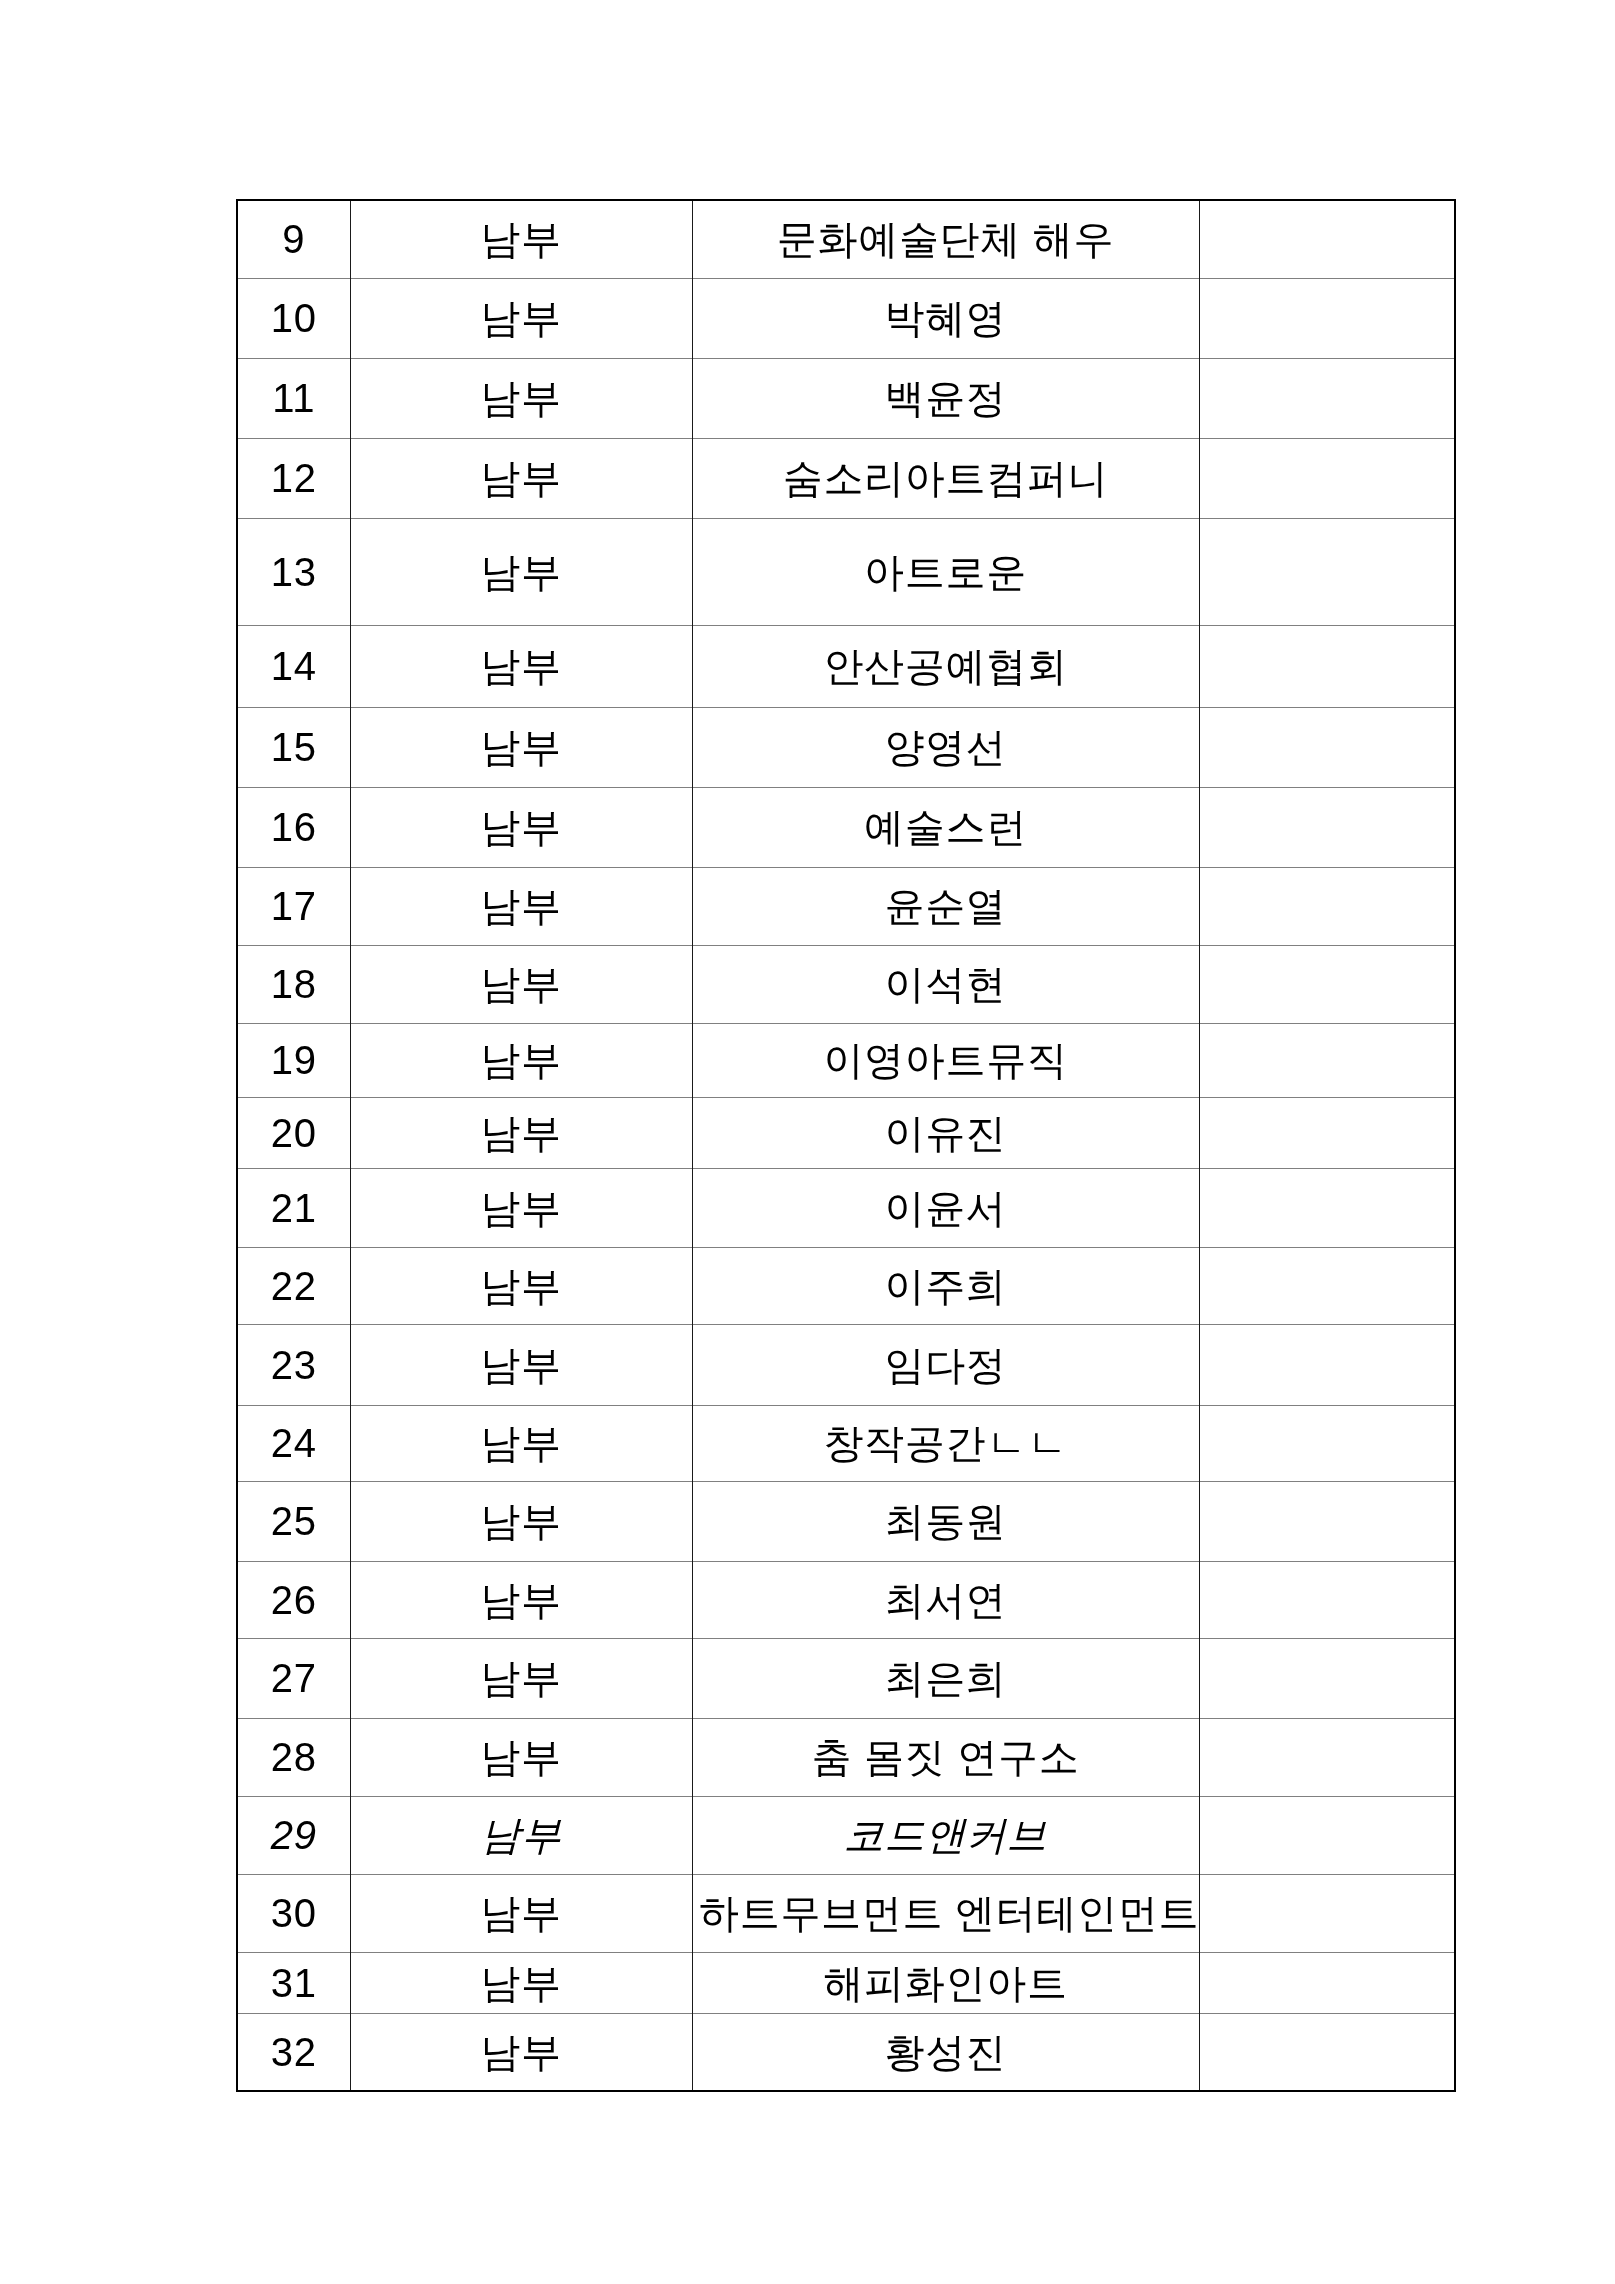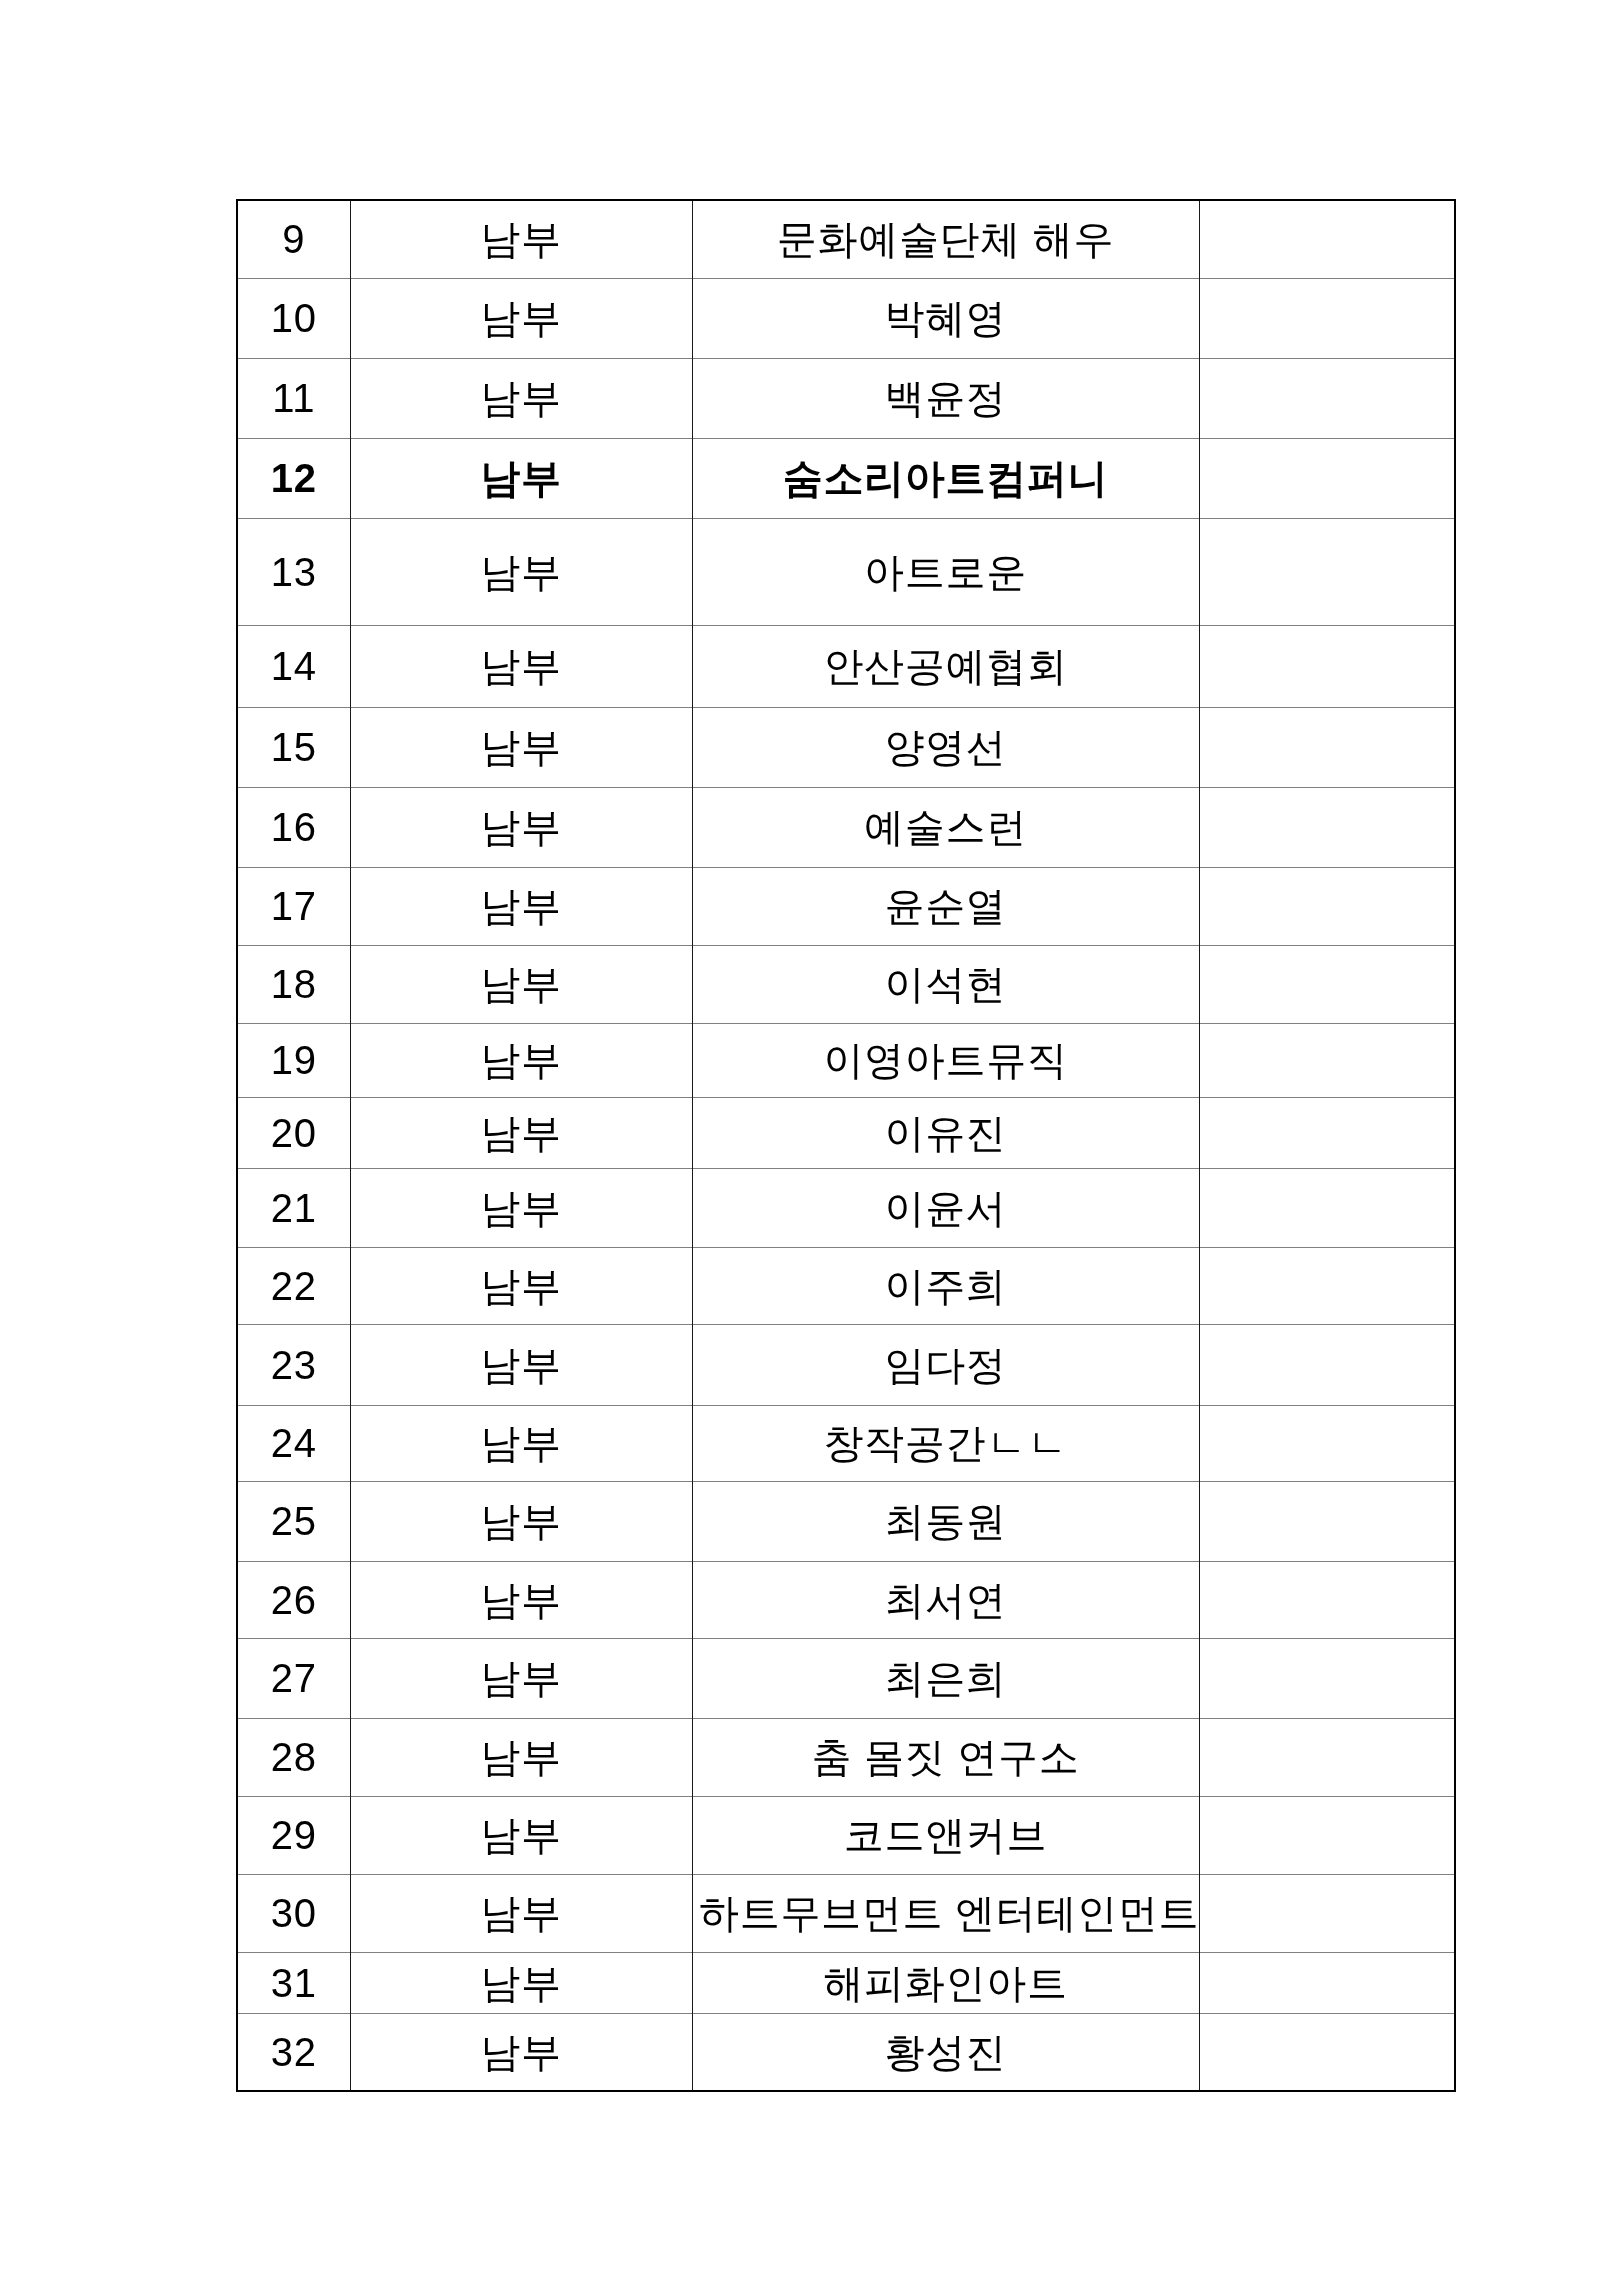--- a/index.html
+++ b/index.html
@@ -67,21 +67,21 @@
           <td>남부</td>
           <td>박혜영</td>
           <td></td>
         </tr>
         <tr style="height: 80px;">
           <td>11</td>
           <td>남부</td>
           <td>백윤정</td>
           <td></td>
         </tr>
-        <tr style="height: 80px; font-weight: bold;">
+        <tr style="height: 80px;">
           <td>12</td>
           <td>남부</td>
           <td>숨소리아트컴퍼니</td>
           <td></td>
         </tr>
         <tr style="height: 107px;">
           <td>13</td>
           <td>남부</td>
           <td>아트로운</td>
           <td></td>
@@ -169,21 +169,21 @@
           <td>남부</td>
           <td>최은희</td>
           <td></td>
         </tr>
         <tr style="height: 78px;">
           <td>28</td>
           <td>남부</td>
           <td>춤 몸짓 연구소</td>
           <td></td>
         </tr>
-        <tr style="height: 78px;">
+        <tr style="height: 78px; font-style: italic;">
           <td>29</td>
           <td>남부</td>
           <td>코드앤커브</td>
           <td></td>
         </tr>
         <tr style="height: 78px; margin-top: 27px;">
           <td>30</td>
           <td>남부</td>
           <td>하트무브먼트 엔터테인먼트</td>
           <td></td>

